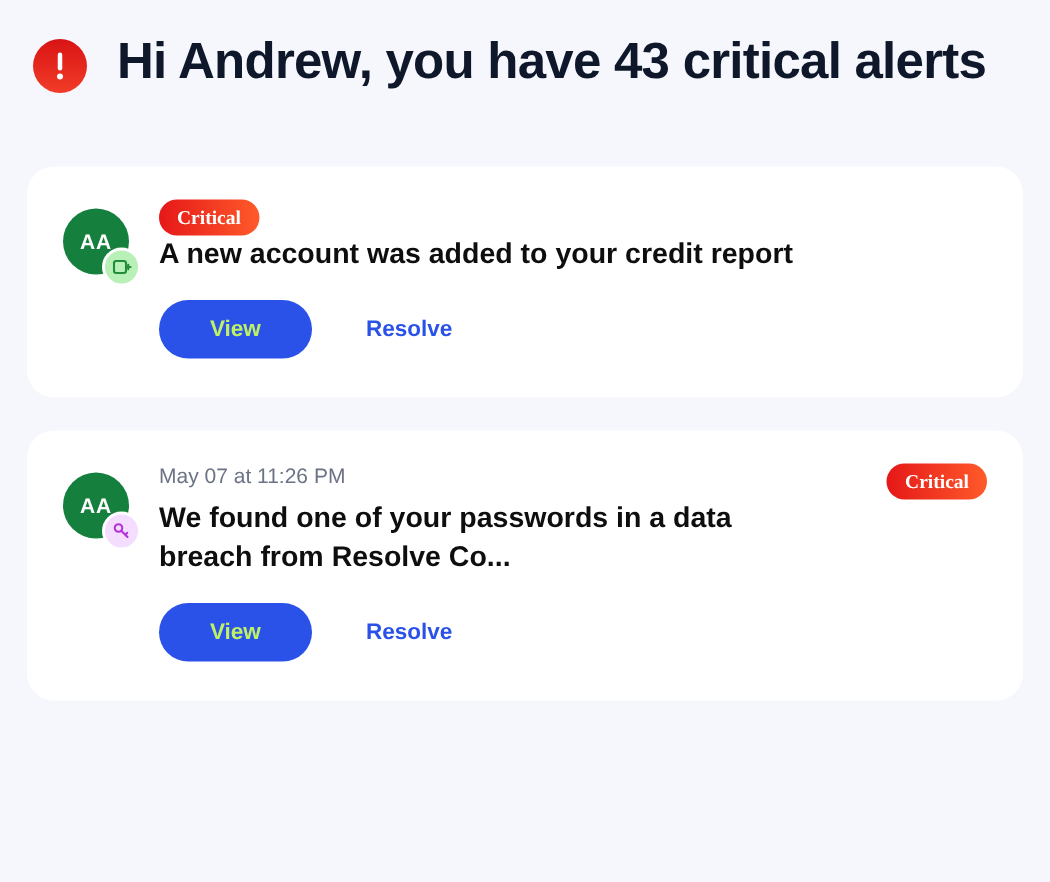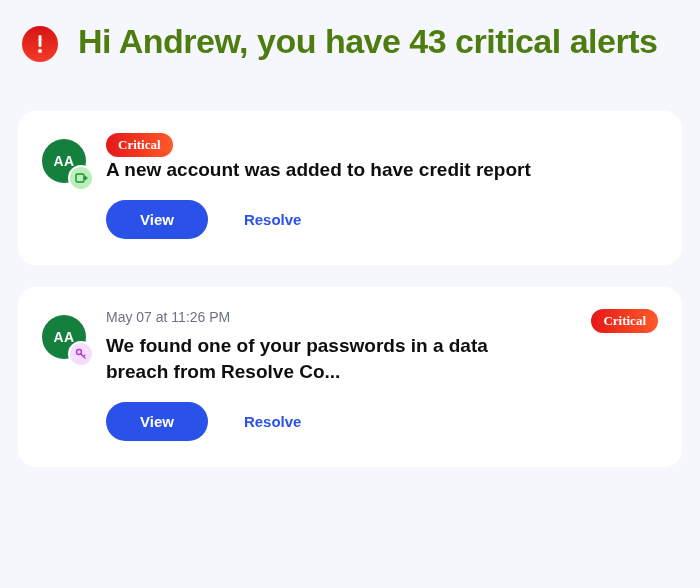--- a/index.html
+++ b/index.html
@@ -32,21 +32,21 @@
       flex-shrink: 0;
       margin-top: 6px;
     }
     .alert-icon svg {
       width: 6px;
       height: 20px;
     }
     .page-title {
       font-size: 34px;
       font-weight: 800;
-      color: #4d7c0f;
+      color: #0f172a;
       line-height: 1.25;
       letter-spacing: -0.5px;
     }
     .card {
       background: #ffffff;
       border-radius: 18px;
       padding: 22px 24px 26px 24px;
       margin-bottom: 22px;
       display: flex;
       gap: 20px;
@@ -121,21 +121,21 @@
       margin-bottom: 18px;
       max-width: 430px;
     }
     .actions {
       display: flex;
       align-items: center;
       gap: 36px;
     }
     .btn-primary {
       background: #2b52e8;
-      color: #ffffff;
+      color: #bef264;
       font-weight: 700;
       font-size: 15px;
       padding: 11px 34px;
       border-radius: 24px;
       border: none;
       cursor: pointer;
     }
     .btn-link {
       background: none;
       border: none;
@@ -165,21 +165,21 @@
       <svg width="14" height="14" viewBox="0 0 14 14" fill="none">
         <rect x="2" y="3" width="8" height="8" rx="1.5" stroke="#1f8d3a" stroke-width="1.4"></rect>
         <path d="M10 7 h3 M11.5 5.5 v3" stroke="#1f8d3a" stroke-width="1.4" stroke-linecap="round"></path>
       </svg>
     </div>
   </div>
   <div class="card-body">
     <div class="card-head-row">
       <div class="pill">Critical</div>
     </div>
-    <div class="card-title">A new account was added to have credit report</div>
+    <div class="card-title">A new account was added to your credit report</div>
     <div class="actions">
       <button class="btn-primary">View</button>
       <button class="btn-link">Resolve</button>
     </div>
   </div>
 </div>
 
 <div class="card">
   <div class="avatar-wrap">
     <div class="avatar">AA</div>

